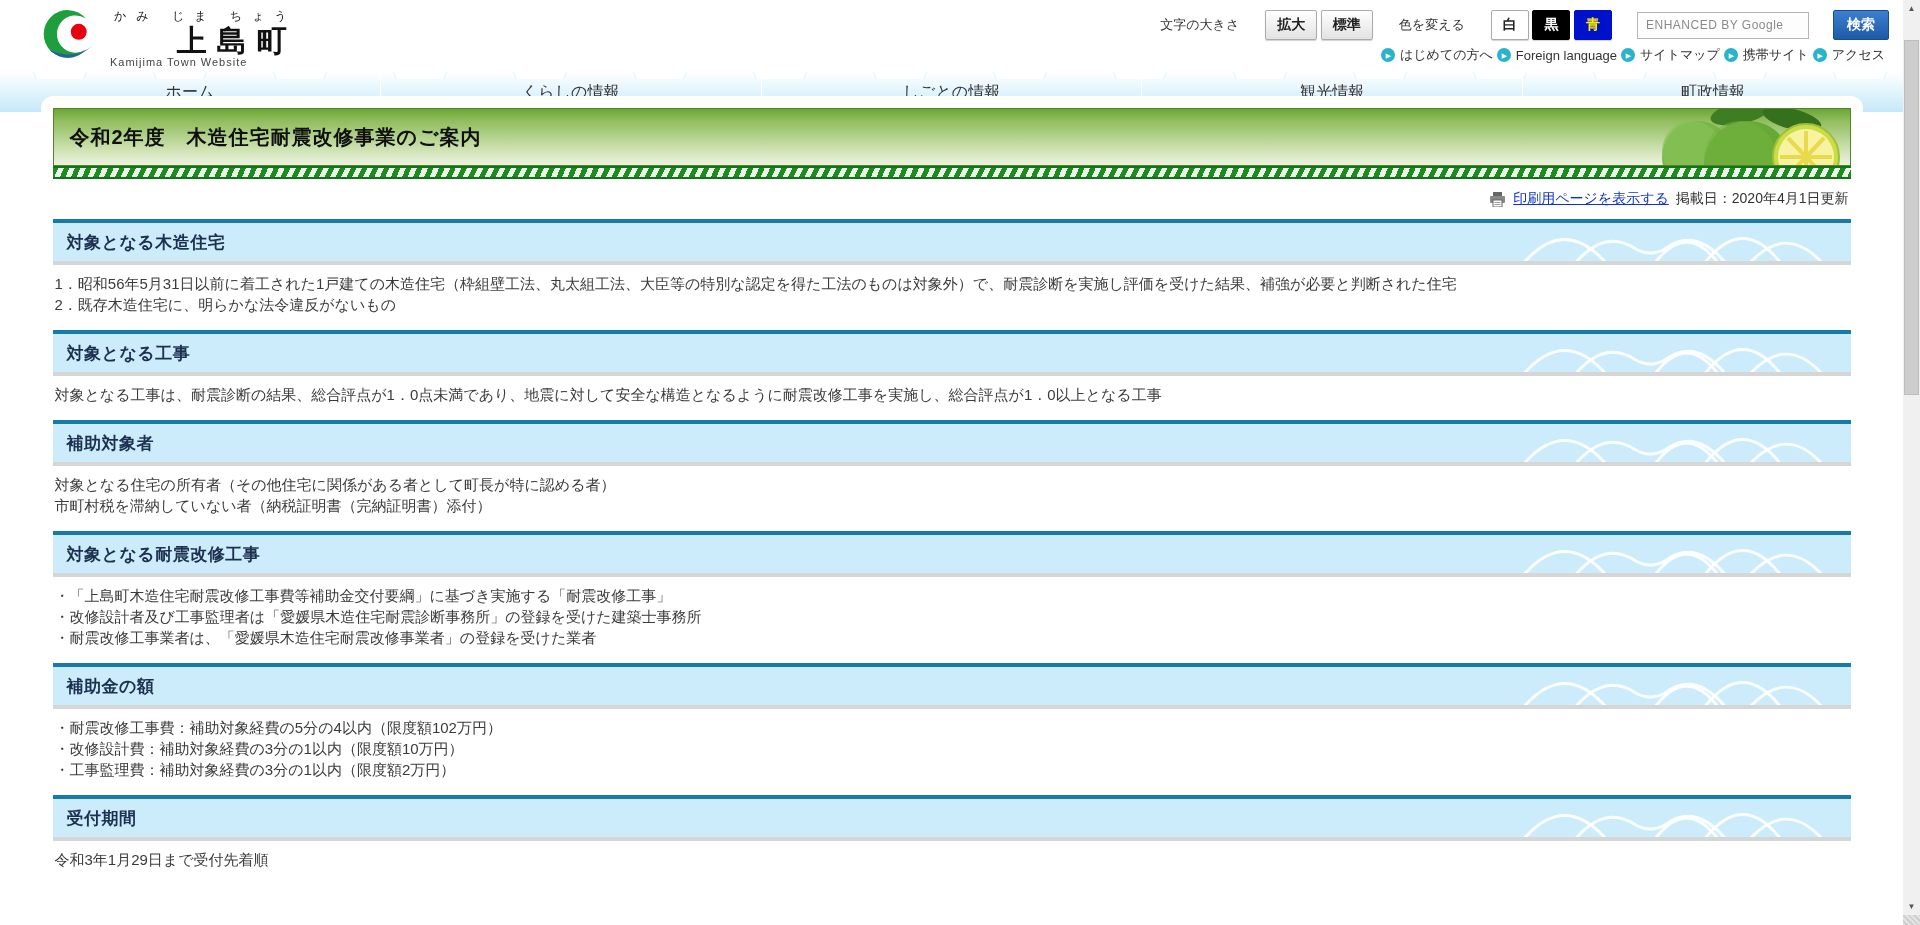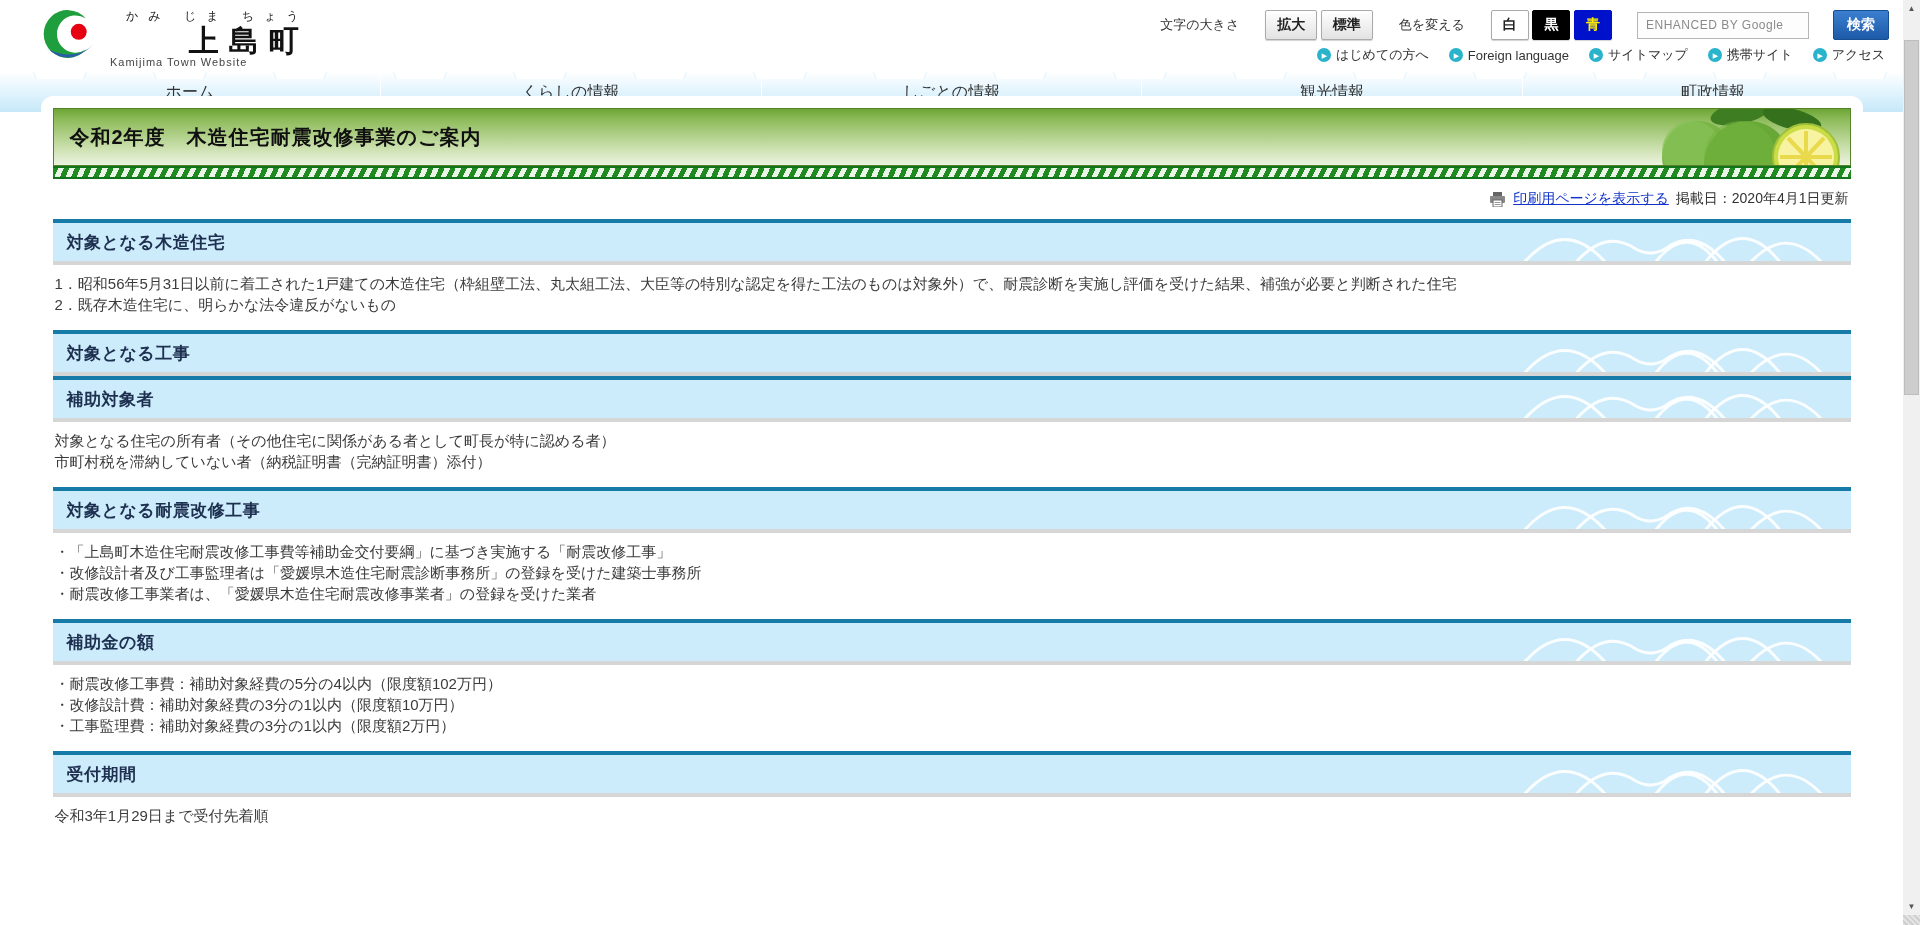--- a/index.html
+++ b/index.html
@@ -5,39 +5,39 @@
   * { margin:0; padding:0; box-sizing:border-box; }
   html,body { width:1920px; height:925px; overflow:hidden; background:#fff;
     font-family:"Liberation Sans","DejaVu Sans",sans-serif; }
 
   .viewport { position:absolute; left:0; top:0; width:1903px; height:925px; overflow:hidden; background:#fff; }
 
   
   .site-header { height:72px; display:flex; justify-content:space-between; padding:4px 14px 0 38px; background:#fff; }
   .logo { display:flex; align-items:center; gap:10px; cursor:pointer; }
   .logo-text { text-align:left; }
-  .furigana { font-size:12px; color:#222; letter-spacing:10px; margin-left:16px; }
+  .furigana { font-size:12px; color:#222; letter-spacing:10px; margin-left:4px; }
   .town-name { font-size:30px; font-weight:bold; color:#111; letter-spacing:10px; line-height:1.05;text-align:right; }
   .logo-sub { font-size:11px; color:#444; letter-spacing:1px; }
 
   .header-right { display:flex; flex-direction:column; align-items:flex-end; gap:6px; padding-top:6px; }
   .controls-row { display:flex; align-items:center; gap:24px; font-size:13px; color:#333; }
   .ctl-label { margin:0 2px; }
   .ctl-btn { border:1px solid #aaa; background:linear-gradient(#ffffff,#e2e2e2); color:#222;
     font-size:14px; font-weight:bold; padding:5px 11px; border-radius:2px; cursor:pointer;
     box-shadow:0 1px 1px rgba(0,0,0,.18); font-family:inherit; }
   .cb-white { background:#fff; }
   .cb-black { background:#000; color:#fff; border-color:#000; }
   .cb-blue  { background:#0011cc; color:#ffee00; border-color:#0011cc; }
   .search-input { width:172px; height:27px; border:1px solid #b5b5b5; padding:0 8px; font-size:12px;
     color:#444; background:#fdfdfd; margin-left:1px; font-family:inherit; }
   .search-input::placeholder { color:#8a8a8a; letter-spacing:.5px; }
   .search-btn { background:linear-gradient(#3c7fd0,#1d5aa8); color:#fff; border:1px solid #174d92;
     font-size:14px; font-weight:bold; padding:5px 13px; border-radius:2px; cursor:pointer; font-family:inherit; }
-  .quick-links { display:flex; align-items:center; gap:20px; font-size:13px; color:#333; padding-right:4px; }
+  .quick-links { display:flex; align-items:center; gap:4px; font-size:13px; color:#333; padding-right:4px; }
   .quick-link { display:flex; align-items:center; color:#333; text-decoration:none; cursor:pointer; }
   .quick-icon { width:14px; height:14px; border-radius:50%; background:#2ab4cc; color:#fff;
     display:inline-flex; align-items:center; justify-content:center; margin-right:5px; flex:0 0 14px; }
   .quick-icon::before { content:"▶"; font-size:7px; line-height:1; margin-left:1px; }
 
   
   .main-nav { position:relative; height:40px; display:flex;
     background:linear-gradient(to bottom,#ffffff 0%,#eef9ff 28%,#c6e8f8 100%); }
   .main-nav::before { content:""; position:absolute; top:0; left:0; right:0; height:7px;
     background:radial-gradient(circle at 50% -6px, rgba(255,255,255,.95) 0 26px, rgba(199,233,248,.45) 27px, transparent 28px);
@@ -217,20 +217,23 @@
             <div class="section-header">
               <h2 class="section-title">対象となる工事</h2>
   <svg class="wave-deco" viewBox="0 0 340 42" fill="none">
     <path d="M5 42 Q50 -10 96 42" stroke="#ffffff" stroke-width="3.2" stroke-linecap="round" opacity=".92"></path>
     <path d="M62 42 Q95 4 128 26 Q145 36 162 26 Q195 2 228 42" stroke="#ffffff" stroke-width="3.2" stroke-linecap="round" opacity=".92"></path>
     <path d="M150 42 Q185 -4 220 42" stroke="#ffffff" stroke-width="3.2" stroke-linecap="round" opacity=".92"></path>
     <path d="M205 42 Q247 -12 289 42" stroke="#ffffff" stroke-width="3.2" stroke-linecap="round" opacity=".92"></path>
     <path d="M255 42 Q295 -2 335 42" stroke="#ffffff" stroke-width="3.2" stroke-linecap="round" opacity=".92"></path>
   </svg>
 </div>
+            <div class="section-body">
+              <p>対象となる工事は、耐震診断の結果、総合評点が1．0点未満であり、地震に対して安全な構造となるように耐震改修工事を実施し、総合評点が1．0以上となる工事</p>
+            </div>
           </section>
           <section class="section">
             <div class="section-header">
               <h2 class="section-title">補助対象者</h2>
   <svg class="wave-deco" viewBox="0 0 340 42" fill="none">
     <path d="M5 42 Q50 -10 96 42" stroke="#ffffff" stroke-width="3.2" stroke-linecap="round" opacity=".92"></path>
     <path d="M62 42 Q95 4 128 26 Q145 36 162 26 Q195 2 228 42" stroke="#ffffff" stroke-width="3.2" stroke-linecap="round" opacity=".92"></path>
     <path d="M150 42 Q185 -4 220 42" stroke="#ffffff" stroke-width="3.2" stroke-linecap="round" opacity=".92"></path>
     <path d="M205 42 Q247 -12 289 42" stroke="#ffffff" stroke-width="3.2" stroke-linecap="round" opacity=".92"></path>
     <path d="M255 42 Q295 -2 335 42" stroke="#ffffff" stroke-width="3.2" stroke-linecap="round" opacity=".92"></path>

